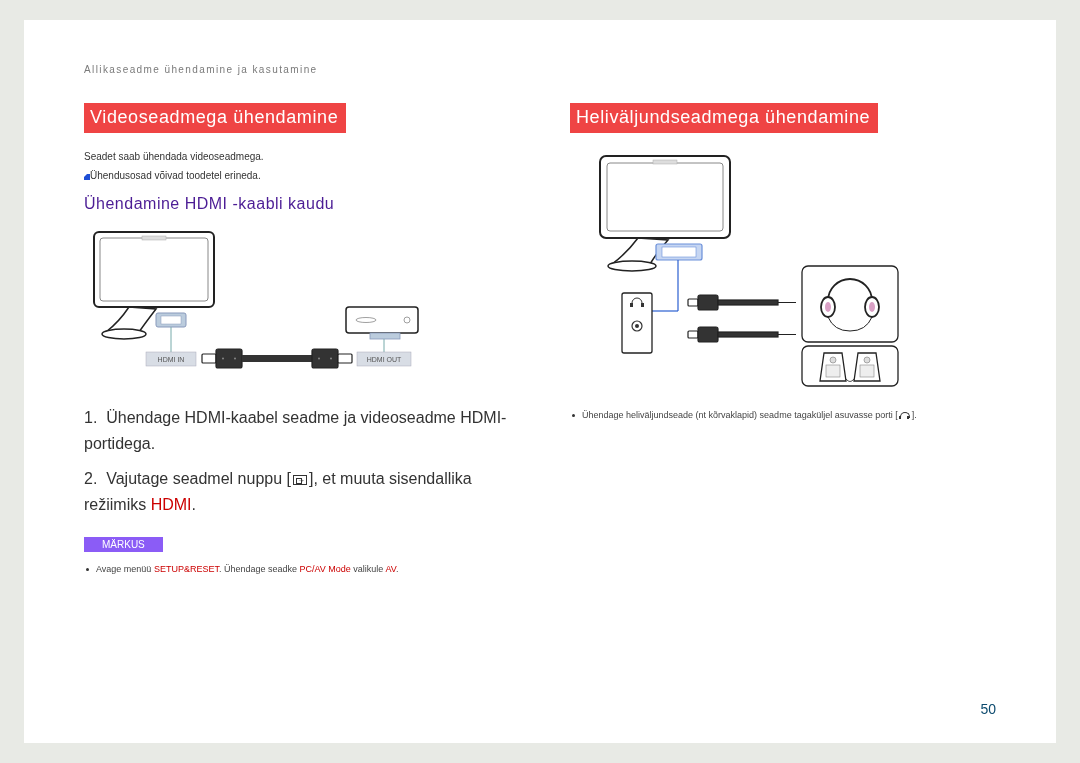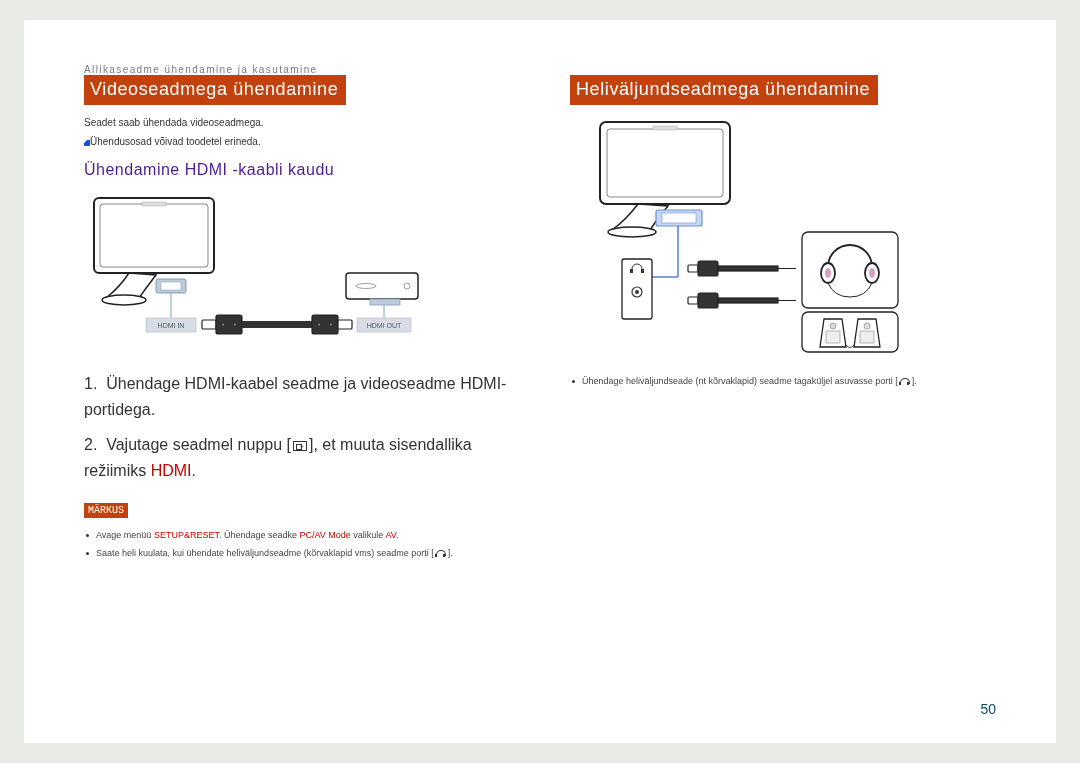--- a/index.html
+++ b/index.html
@@ -17,34 +17,35 @@
     background: #fff;
     width: 100%;
     height: 100%;
     padding: 44px 60px 30px 60px;
     position: relative;
   }
   .header-path {
     color: #7a7a7a;
     letter-spacing: 1.4px;
     font-size: 10px;
+    margin-bottom: 28px;
   }
   .columns {
     display: flex;
     gap: 60px;
   }
   .col { flex: 1; }
   .section-heading {
     display: inline-block;
-    background: #c2410c;
+    background: #ef4444;
     color: #fff;
     font-size: 18px;
     letter-spacing: 0.6px;
     padding: 4px 8px 5px 6px;
-    margin-bottom: 4px;
+    margin-bottom: 10px;
     font-weight: 400;
   }
   .small-text { font-size: 10px; color: #333; margin: 6px 0; line-height: 1.5; }
   .bullet-line { display: flex; align-items: flex-start; margin: 4px 0 14px 0; }
   .bullet-square {
     width: 6px; height: 6px; background: #1f4fd6; margin-top: 4px; flex-shrink: 0;
     position: relative;
   }
   .bullet-square::after {
     content:''; position:absolute; width:3px; height:3px; background:#fff; left:0; top:0;
@@ -58,26 +59,25 @@
     font-weight: 400;
   }
   
   .diagram { margin: 8px 0 18px 0; }
   svg { display:block; }
 
   .numbered { font-size: 16px; margin: 10px 0; line-height: 1.6; }
   .red { color: #c00; }
   .markus {
     display: inline-block;
-    background: #c2410c;
+    background: #8b5cf6;
     color: #fff;
     font-size: 10px;
-    padding: 2px 4px;
+    padding: 2px 18px;
     margin: 10px 0 6px 0;
-    font-family: Liberation Mono, monospace;
   }
   ul.notes { list-style: none; padding: 0; }
   ul.notes li {
     font-size: 9px;
     color: #444;
     margin: 5px 0;
     padding-left: 12px;
     position: relative;
     line-height: 1.4;
   }
@@ -186,23 +186,20 @@
         1.&nbsp;&nbsp;<span>Ühendage HDMI-kaabel seadme ja videoseadme HDMI-portidega.</span>
       </div>
       <div class="numbered">
         2.&nbsp;&nbsp;<span>Vajutage seadmel nuppu [</span><span class="icon-inline source"></span><span>], et muuta sisendallika režiimiks </span><span class="red">HDMI</span><span>.</span>
       </div>
 
       <div class="markus">MÄRKUS</div>
       <ul class="notes">
         <li>
           <span>Avage menüü </span><span class="red">SETUP&amp;RESET</span><span>. Ühendage seadke </span><span class="red">PC/AV Mode</span><span> valikule </span><span class="red">AV</span><span>.</span>
-        </li>
-        <li>
-          <span>Saate heli kuulata, kui ühendate heliväljundseadme (kõrvaklapid vms) seadme porti [</span><span class="headphone-inline"></span>].
         </li>
       </ul>
     </div>
 
     <div class="col">
       <div class="section-heading">Heliväljundseadmega ühendamine</div>
 
       <div class="diagram">
         <svg width="360" height="240" viewBox="0 0 360 240">
 

